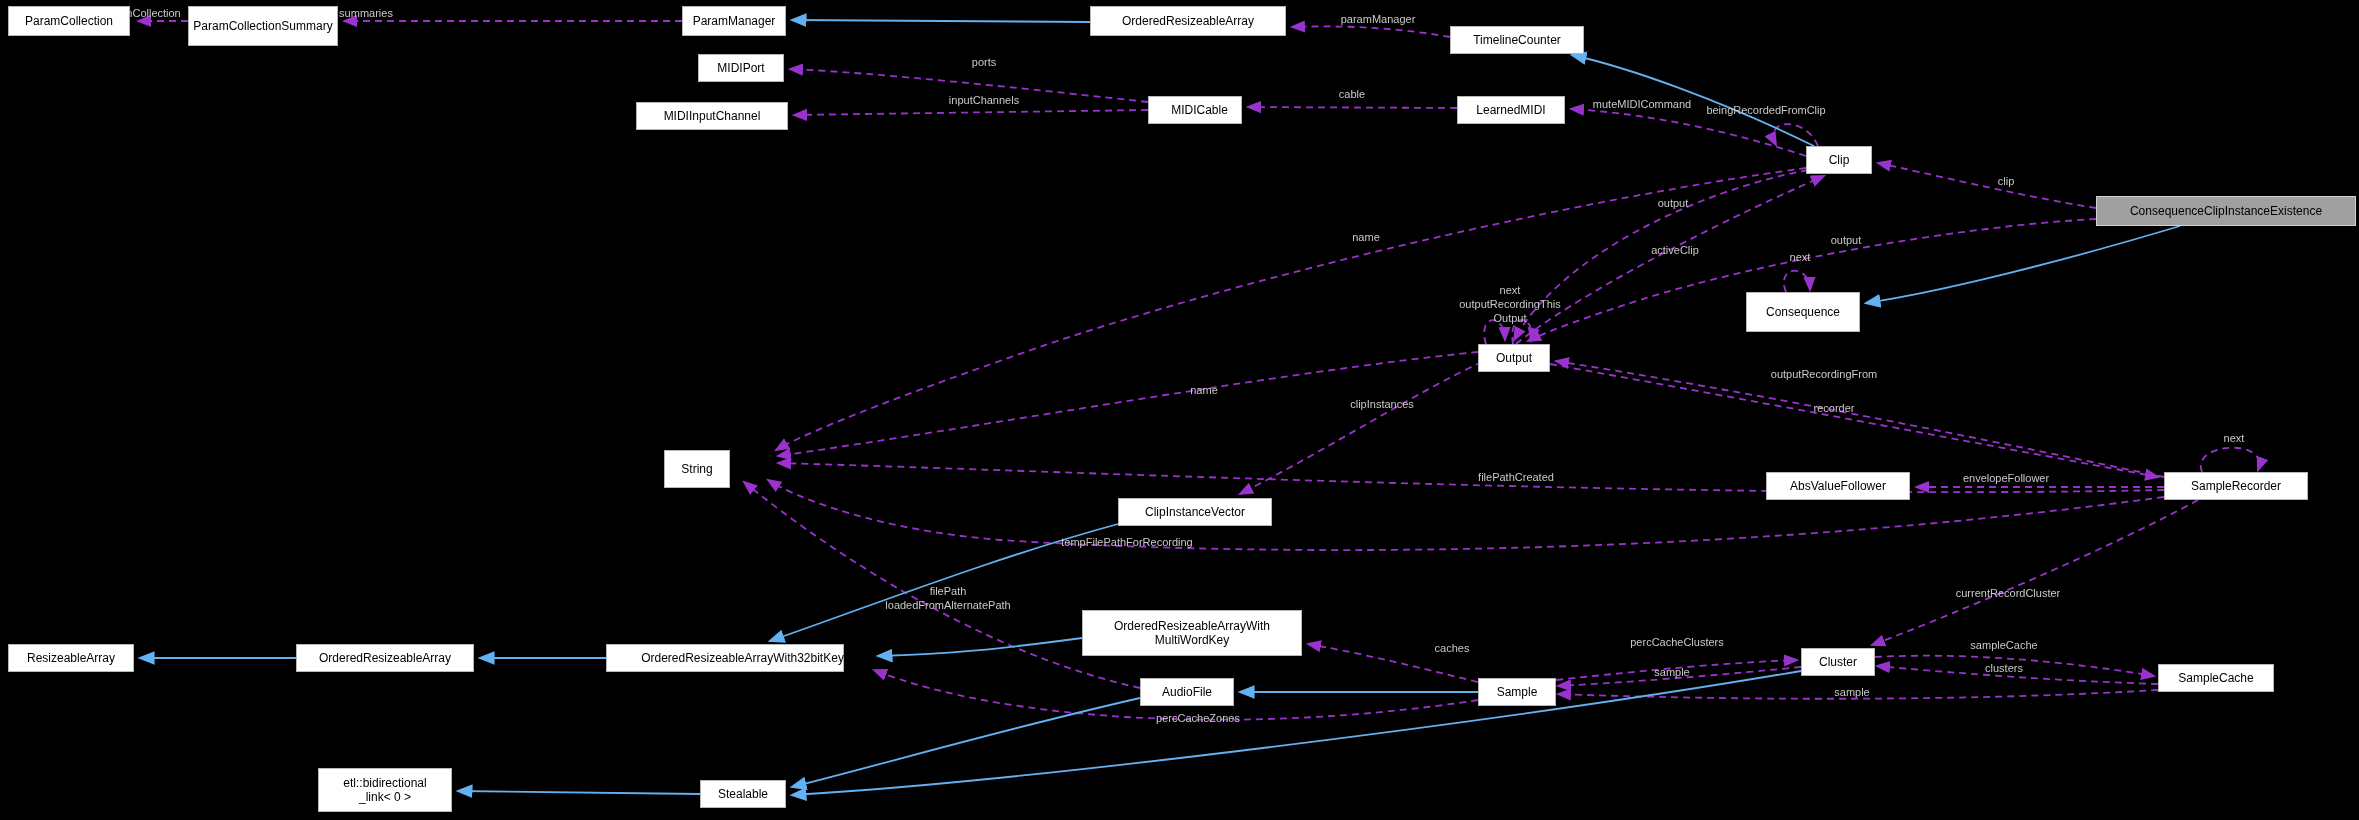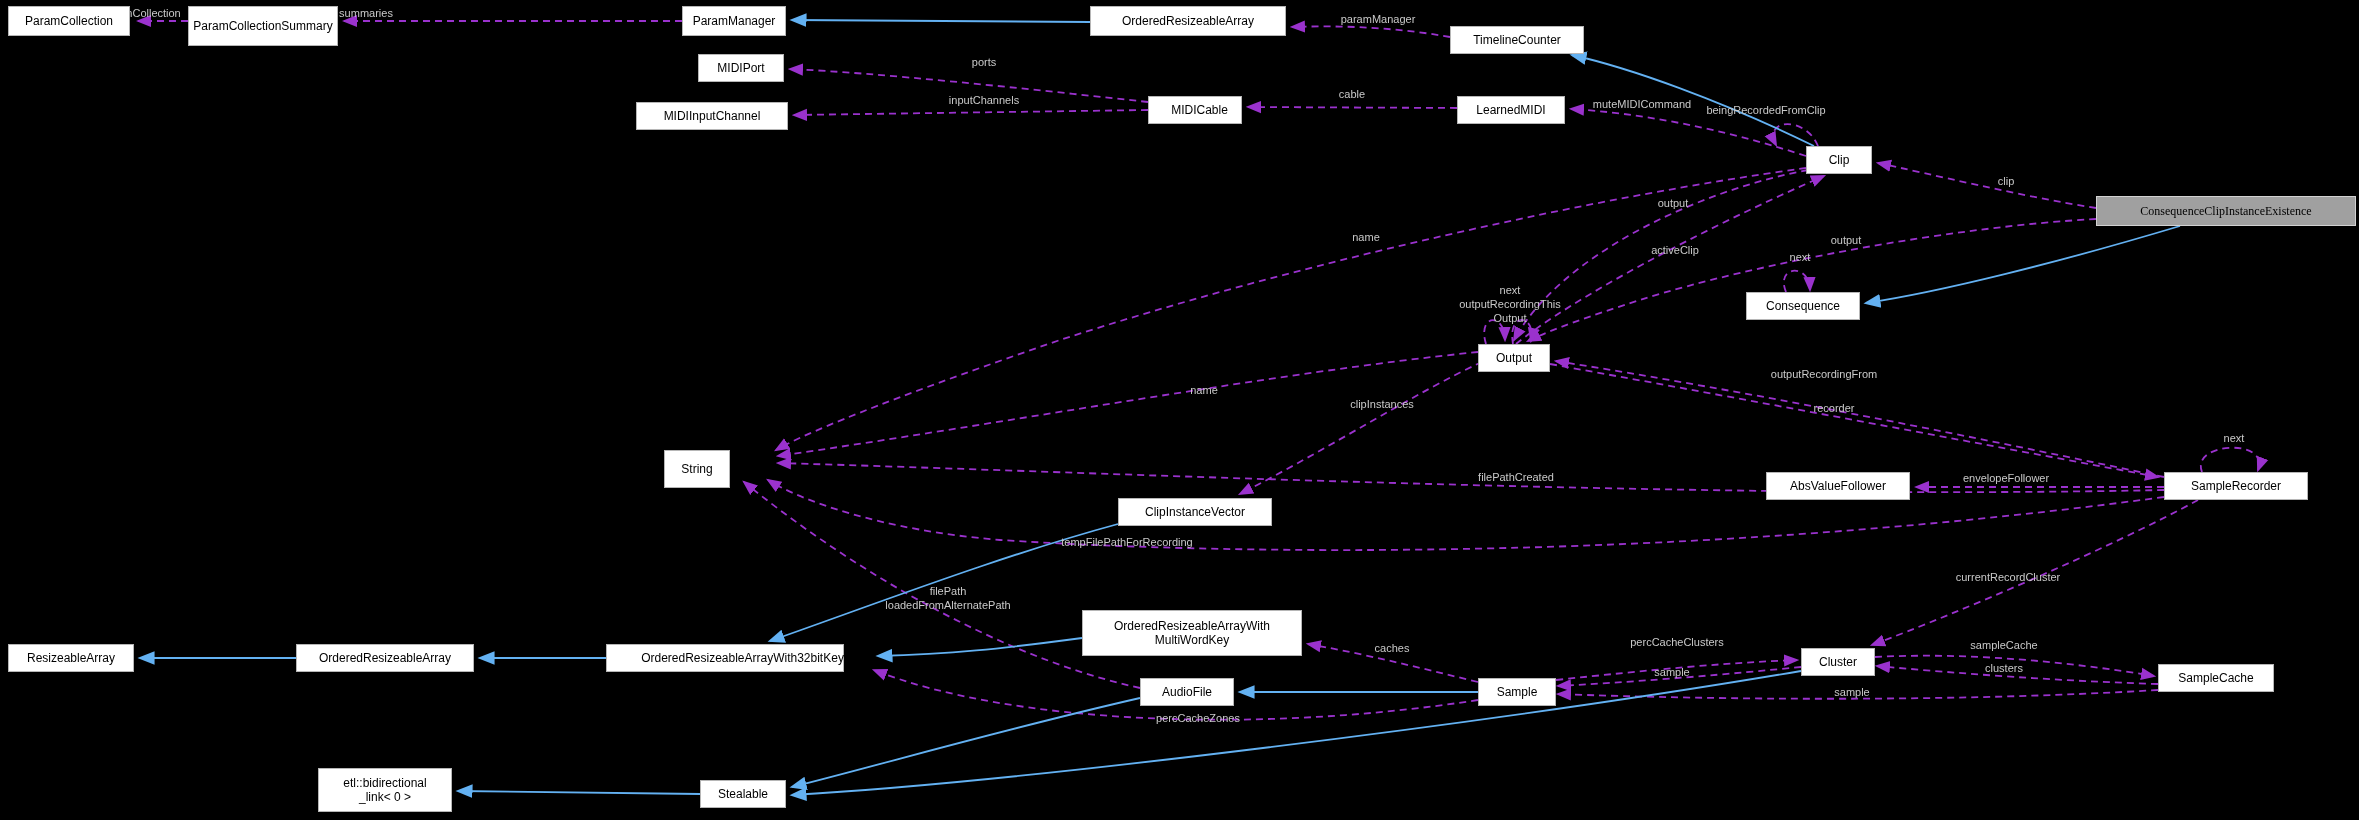--- a/index.html
+++ b/index.html
@@ -94,46 +94,46 @@
 outputRecordingThis
 Output</div>
       <div class="edge-label" style="left: 1800px; top: 257px;">next</div>
       <div class="edge-label" style="left: 1366px; top: 237px;">name</div>
       <div class="edge-label" style="left: 1204px; top: 390px;">name</div>
       <div class="edge-label" style="left: 1382px; top: 404px;">clipInstances</div>
       <div class="edge-label" style="left: 1516px; top: 477px;">filePathCreated</div>
       <div class="edge-label" style="left: 1127px; top: 542px;">tempFilePathForRecording</div>
       <div class="edge-label" style="left: 948px; top: 598px;">filePath
 loadedFromAlternatePath</div>
-      <div class="edge-label" style="left: 1392px; top: 648px; text-align: right;">caches</div>
+      <div class="edge-label" style="left: 1452px; top: 648px; text-align: right;">caches</div>
       <div class="edge-label" style="left: 1677px; top: 642px;">percCacheClusters</div>
       <div class="edge-label" style="left: 1672px; top: 672px;">sample</div>
       <div class="edge-label" style="left: 1852px; top: 692px;">sample</div>
       <div class="edge-label" style="left: 2004px; top: 645px;">sampleCache</div>
       <div class="edge-label" style="left: 2004px; top: 668px;">clusters</div>
-      <div class="edge-label" style="left: 2008px; top: 577px;">currentRecordCluster</div>
+      <div class="edge-label" style="left: 2008px; top: 593px;">currentRecordCluster</div>
       <div class="edge-label" style="left: 1834px; top: 408px;">recorder</div>
       <div class="edge-label" style="left: 1824px; top: 374px;">outputRecordingFrom</div>
       <div class="edge-label" style="left: 2006px; top: 478px;">envelopeFollower</div>
       <div class="edge-label" style="left: 2234px; top: 438px;">next</div>
       <div class="edge-label" style="left: 1198px; top: 718px;">percCacheZones</div>
     </div>
   <div id="nodes-layer">
       <div class="node" style="left: 8px; top: 6px; width: 122px; height: 30px;">ParamCollection</div>
       <div class="node" style="left: 188px; top: 6px; width: 150px; height: 40px;">ParamCollectionSummary</div>
       <div class="node" style="left: 682px; top: 6px; width: 104px; height: 30px;">ParamManager</div>
       <div class="node" style="left: 1090px; top: 6px; width: 196px; height: 30px;">OrderedResizeableArray</div>
       <div class="node" style="left: 1450px; top: 26px; width: 134px; height: 28px;">TimelineCounter</div>
       <div class="node" style="left: 698px; top: 54px; width: 86px; height: 28px;">MIDIPort</div>
       <div class="node" style="left: 636px; top: 102px; width: 152px; height: 28px;">MIDIInputChannel</div>
       <div class="node" style="left: 1148px; top: 96px; width: 94px; height: 28px; padding-left: 9px;">MIDICable</div>
       <div class="node" style="left: 1457px; top: 96px; width: 108px; height: 28px;">LearnedMIDI</div>
       <div class="node" style="left: 1806px; top: 146px; width: 66px; height: 28px;">Clip</div>
-      <div class="node highlight" style="left: 2096px; top: 196px; width: 260px; height: 30px; font-family: Liberation Serif, serif;">ConsequenceClipInstanceExistence</div>
-      <div class="node" style="left: 1746px; top: 292px; width: 114px; height: 28px;">Consequence</div>
+      <div class="node highlight" style="left: 2096px; top: 196px; width: 260px; height: 30px;">ConsequenceClipInstanceExistence</div>
+      <div class="node" style="left: 1746px; top: 292px; width: 114px; height: 40px;">Consequence</div>
       <div class="node" style="left: 1478px; top: 344px; width: 72px; height: 28px;">Output</div>
       <div class="node" style="left: 664px; top: 450px; width: 66px; height: 38px;">String</div>
       <div class="node" style="left: 1118px; top: 498px; width: 154px; height: 28px;">ClipInstanceVector</div>
       <div class="node" style="left: 1766px; top: 472px; width: 144px; height: 28px;">AbsValueFollower</div>
       <div class="node" style="left: 2164px; top: 472px; width: 144px; height: 28px;">SampleRecorder</div>
       <div class="node" style="left: 8px; top: 644px; width: 126px; height: 28px;">ResizeableArray</div>
       <div class="node" style="left: 296px; top: 644px; width: 178px; height: 28px;">OrderedResizeableArray</div>
       <div class="node" style="left: 606px; top: 644px; width: 238px; height: 28px; padding-left: 35px;">OrderedResizeableArrayWith32bitKey</div>
       <div class="node" style="left: 1082px; top: 610px; width: 220px; height: 46px;">OrderedResizeableArrayWith
 MultiWordKey</div>

